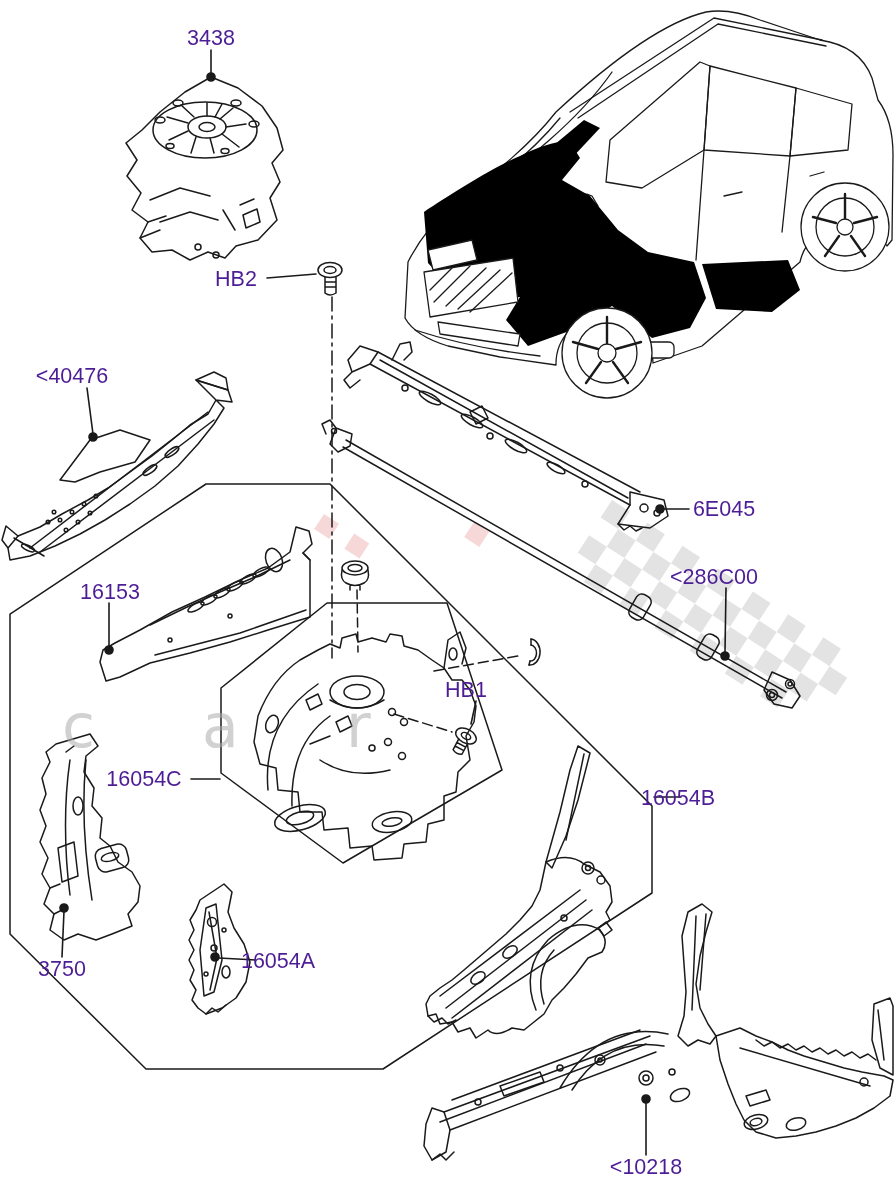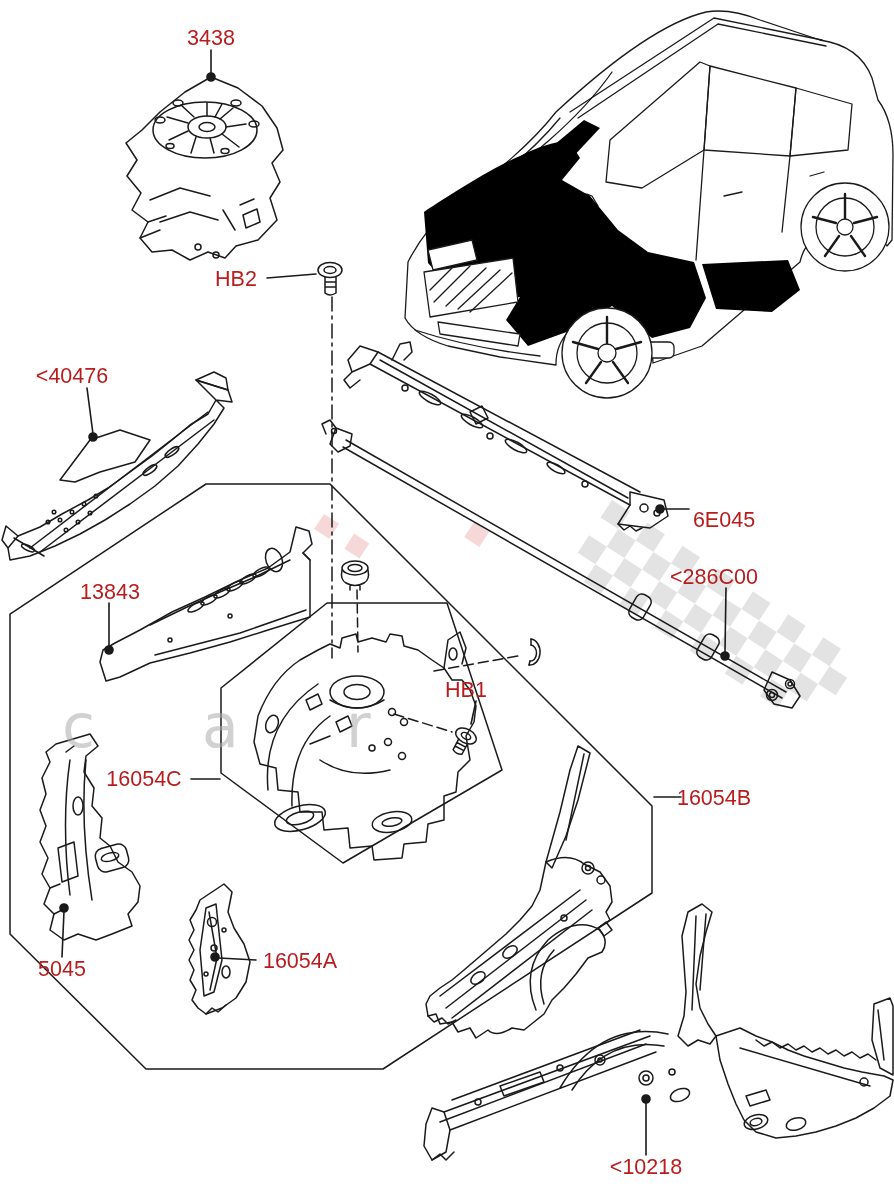--- a/index.html
+++ b/index.html
@@ -7,21 +7,21 @@
          font-family:"Liberation Sans",sans-serif;}
   .stage svg{position:absolute;left:0;top:0;z-index:1;}
   .wm-brand{position:absolute;left:44px;top:508px;z-index:2;font-size:176px;font-weight:bold;
             letter-spacing:-6px;line-height:1;color:rgba(228,106,106,0.40);pointer-events:none;
             font-family:"DejaVu Sans","Liberation Sans",sans-serif;}
   .wm-sub{position:absolute;left:62px;top:696px;width:810px;z-index:2;display:flex;
           justify-content:space-between;font-size:60px;line-height:1;
           color:rgba(172,172,172,0.55);pointer-events:none;
           font-family:"DejaVu Sans","Liberation Sans",sans-serif;}
   .wm-sub span{letter-spacing:44px;}
-  .callout{position:absolute;z-index:3;transform:translate(-50%,-50%);color:#b91c1c;
+  .callout{position:absolute;z-index:3;transform:translate(-50%,-50%);color:#4c1d95;
            font-size:21.5px;white-space:nowrap;cursor:pointer;}
 </style>
 </head>
 <body>
 
 <div class="stage">
 
 <svg width="894" height="1200" viewBox="0 0 894 1200" fill="none" stroke="#1a1a1a" stroke-width="1.5" stroke-linecap="round" stroke-linejoin="round">
 
   <g stroke="none" fill="#c8c8c8" opacity="0.5" transform="translate(612,500) rotate(33)">
@@ -330,23 +330,23 @@
   </g>
 </svg>
 
 <div class="wm-sub">
   <span>c a r</span>
 </div>
 
 <div class="callout" style="left:211px;top:38px">3438</div>
 <div class="callout" style="left:236px;top:279px">HB2</div>
 <div class="callout" style="left:72px;top:376px">&lt;40476</div>
-<div class="callout" style="left:110px;top:592px">13843</div>
-<div class="callout" style="left:724px;top:520px">6E045</div>
+<div class="callout" style="left:110px;top:592px">16153</div>
+<div class="callout" style="left:724px;top:509px">6E045</div>
 <div class="callout" style="left:714px;top:577px">&lt;286C00</div>
 <div class="callout" style="left:466px;top:690px">HB1</div>
 <div class="callout" style="left:144px;top:779px">16054C</div>
-<div class="callout" style="left:714px;top:798px">16054B</div>
-<div class="callout" style="left:62px;top:969px">5045</div>
-<div class="callout" style="left:300px;top:961px">16054A</div>
+<div class="callout" style="left:678px;top:798px">16054B</div>
+<div class="callout" style="left:62px;top:969px">3750</div>
+<div class="callout" style="left:278px;top:961px">16054A</div>
 <div class="callout" style="left:646px;top:1167px">&lt;10218</div>
 
 </div>
 
 </body></html>

